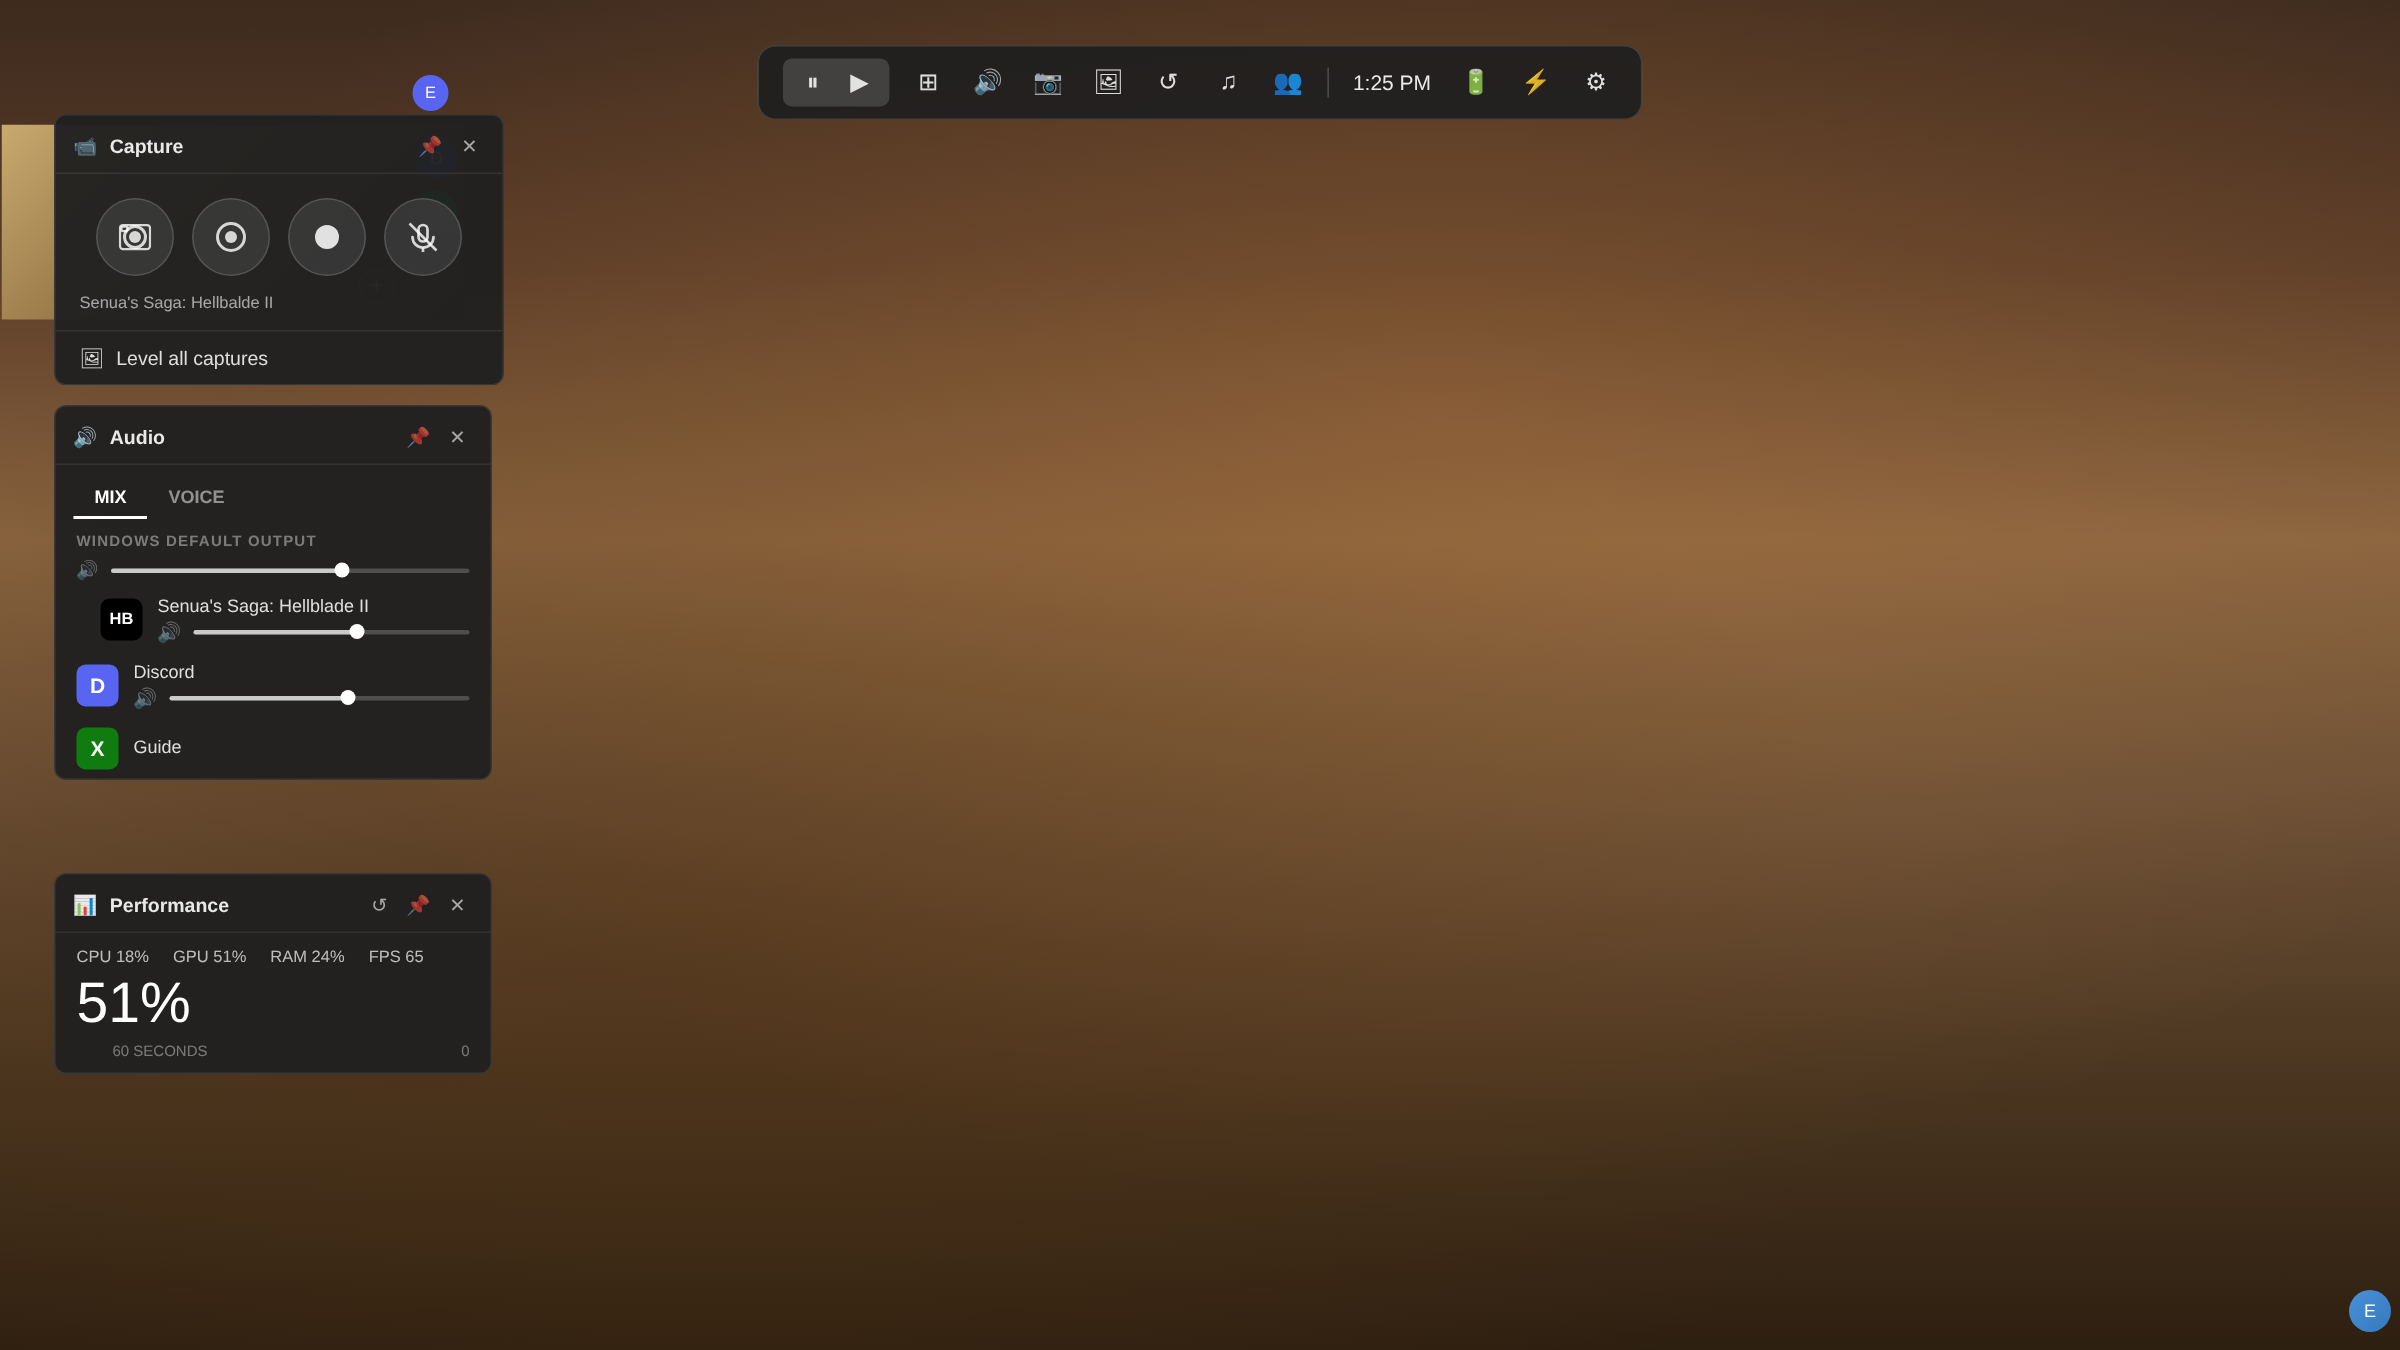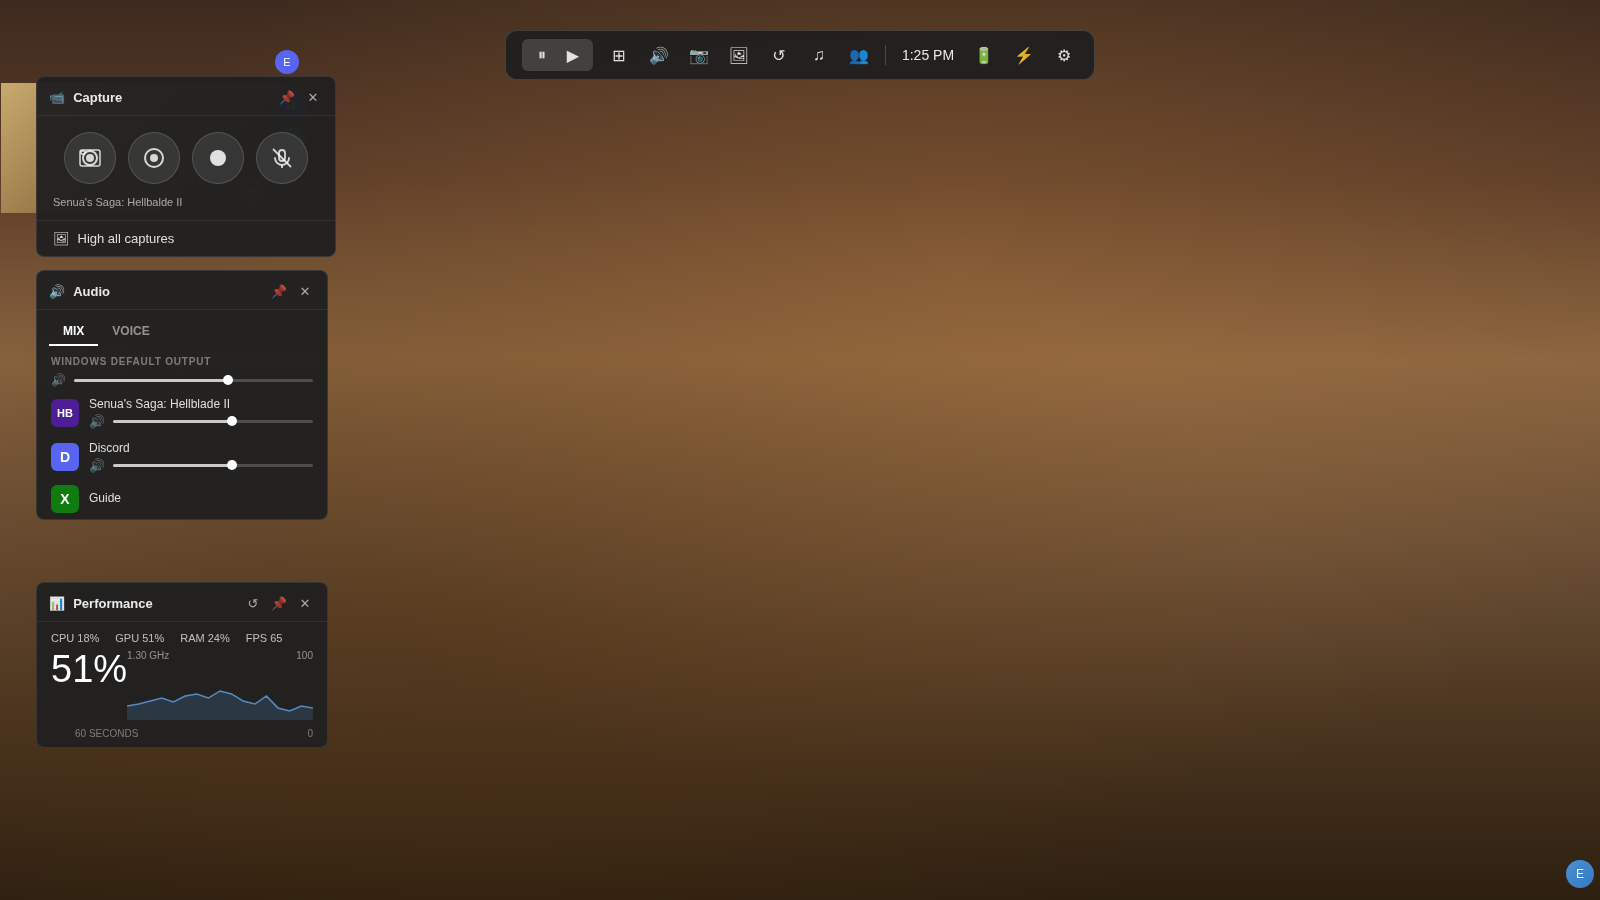--- a/index.html
+++ b/index.html
@@ -261,21 +261,21 @@
       padding: 10px 14px 6px;
     }
     .perf-stat {
       font-size: 11px;
       color: rgba(255,255,255,0.7);
     }
     .perf-main {
       display: flex;
       align-items: flex-start;
       padding: 0 14px 8px;
-      gap: 0;
+      gap: 20px;
     }
     .perf-big {
       font-size: 38px;
       font-weight: 300;
       color: #fff;
       line-height: 1;
     }
     .perf-chart-area {
       flex: 1;
       height: 70px;
@@ -517,21 +517,21 @@
     .thumb-video1 { background: linear-gradient(135deg, #5a3a3a, #8a4a3a); }
     .thumb-video2 { background: linear-gradient(135deg, #3a4a5a, #5a6a7a); }
 
     
     .src-ign { background: #e60000; color: #fff; font-size: 8px; font-weight: 900; border-radius: 2px; display: flex; align-items: center; justify-content: center; }
     .src-true { background: #1a1a2e; color: #4a9eff; font-size: 8px; font-weight: 700; border-radius: 2px; display: flex; align-items: center; justify-content: center; }
     .src-gamespew { background: #2d5a2d; color: #7aff7a; font-size: 7px; font-weight: 700; border-radius: 2px; display: flex; align-items: center; justify-content: center; }
     .src-video { background: #1a1a1a; color: #fff; font-size: 8px; border-radius: 2px; display: flex; align-items: center; justify-content: center; }
 
     
-    .hb-icon { background: #4c1d95; border-radius: 6px; width: 28px; height: 28px; display: flex; align-items: center; justify-content: center; }
+    .hb-icon { background: #000000; border-radius: 6px; width: 28px; height: 28px; display: flex; align-items: center; justify-content: center; margin-left: 16px; }
     .discord-icon { background: #5865f2; border-radius: 6px; width: 28px; height: 28px; display: flex; align-items: center; justify-content: center; }
     .xbox-icon-sm { background: #107c10; border-radius: 6px; width: 28px; height: 28px; display: flex; align-items: center; justify-content: center; }
 
     .mute-icon { color: rgba(255,255,255,0.5); font-size: 13px; }
 
     
     .ql-ign { background: #e60000; }
     .ql-howlong { background: #111; border: 1px solid #333; }
     .ql-trueach { background: #1a1a3e; }
     .ql-xboxwire { background: #107c10; }
@@ -604,21 +604,21 @@
         <rect x="8" y="3" width="6" height="11" rx="3" stroke="rgba(255,255,255,0.8)" stroke-width="1.8"></rect>
         <path d="M4 11c0 3.9 3.1 7 7 7s7-3.1 7-7" stroke="rgba(255,255,255,0.8)" stroke-width="1.8" stroke-linecap="round"></path>
         <line x1="11" y1="18" x2="11" y2="21" stroke="rgba(255,255,255,0.8)" stroke-width="1.8"></line>
         <line x1="2" y1="2" x2="20" y2="20" stroke="rgba(255,255,255,0.8)" stroke-width="1.8"></line>
       </svg>
     </div>
   </div>
   <div class="capture-game-name">Senua's Saga: Hellbalde II</div>
   <div class="show-captures">
     <span>🖼</span>
-    <span>High all captures</span>
+    <span>Level all captures</span>
   </div>
 </div>
 
 <div class="panel audio-panel">
   <div class="panel-header">
     <div class="panel-title">
       <span>🔊</span>
       <span>Audio</span>
     </div>
     <div class="panel-actions">
@@ -687,30 +687,20 @@
   <div class="perf-stats">
     <div class="perf-stat">CPU 18%</div>
     <div class="perf-stat">GPU 51%</div>
     <div class="perf-stat">RAM 24%</div>
     <div class="perf-stat">FPS 65</div>
   </div>
   <div class="perf-main">
     <div>
       <div class="perf-big">51%</div>
     </div>
-    <div class="perf-chart-area">
-      <div style="display:flex;justify-content:space-between;margin-bottom:2px;">
-        <span class="perf-chart-label">1.30 GHz</span>
-        <span class="perf-chart-label">100</span>
-      </div>
-      <svg class="perf-chart" viewBox="0 0 160 54" preserveAspectRatio="none">
-        <polyline points="0,40 10,38 20,35 30,32 40,36 50,30 60,28 70,32 80,25 90,28 100,35 110,38 120,30 130,42 140,45 150,40 160,42" fill="none" stroke="rgba(100,180,255,0.7)" stroke-width="1.5"></polyline>
-        <polyline points="0,40 10,38 20,35 30,32 40,36 50,30 60,28 70,32 80,25 90,28 100,35 110,38 120,30 130,42 140,45 150,40 160,42 160,54 0,54" fill="rgba(100,180,255,0.15)" stroke="none"></polyline>
-      </svg>
-    </div>
   </div>
   <div class="perf-chart-footer">
     <span>60 SECONDS</span>
     <span>0</span>
   </div>
 </div>
 
 <div class="game-assist-panel">
   <div class="ga-header">
     <div class="ga-title">

